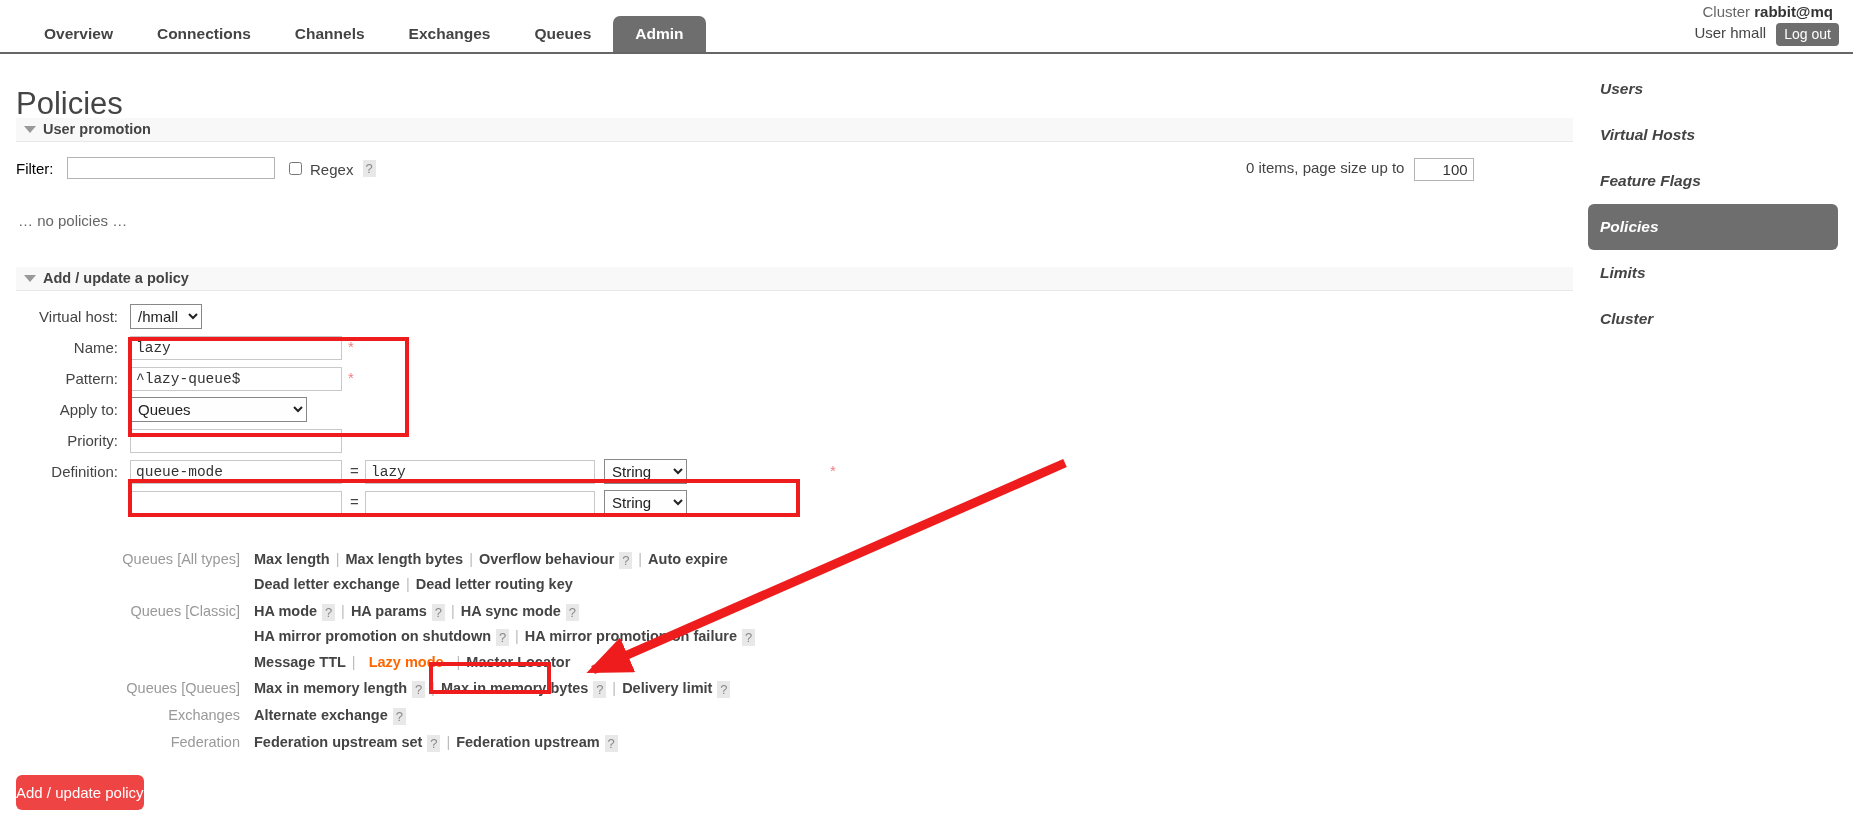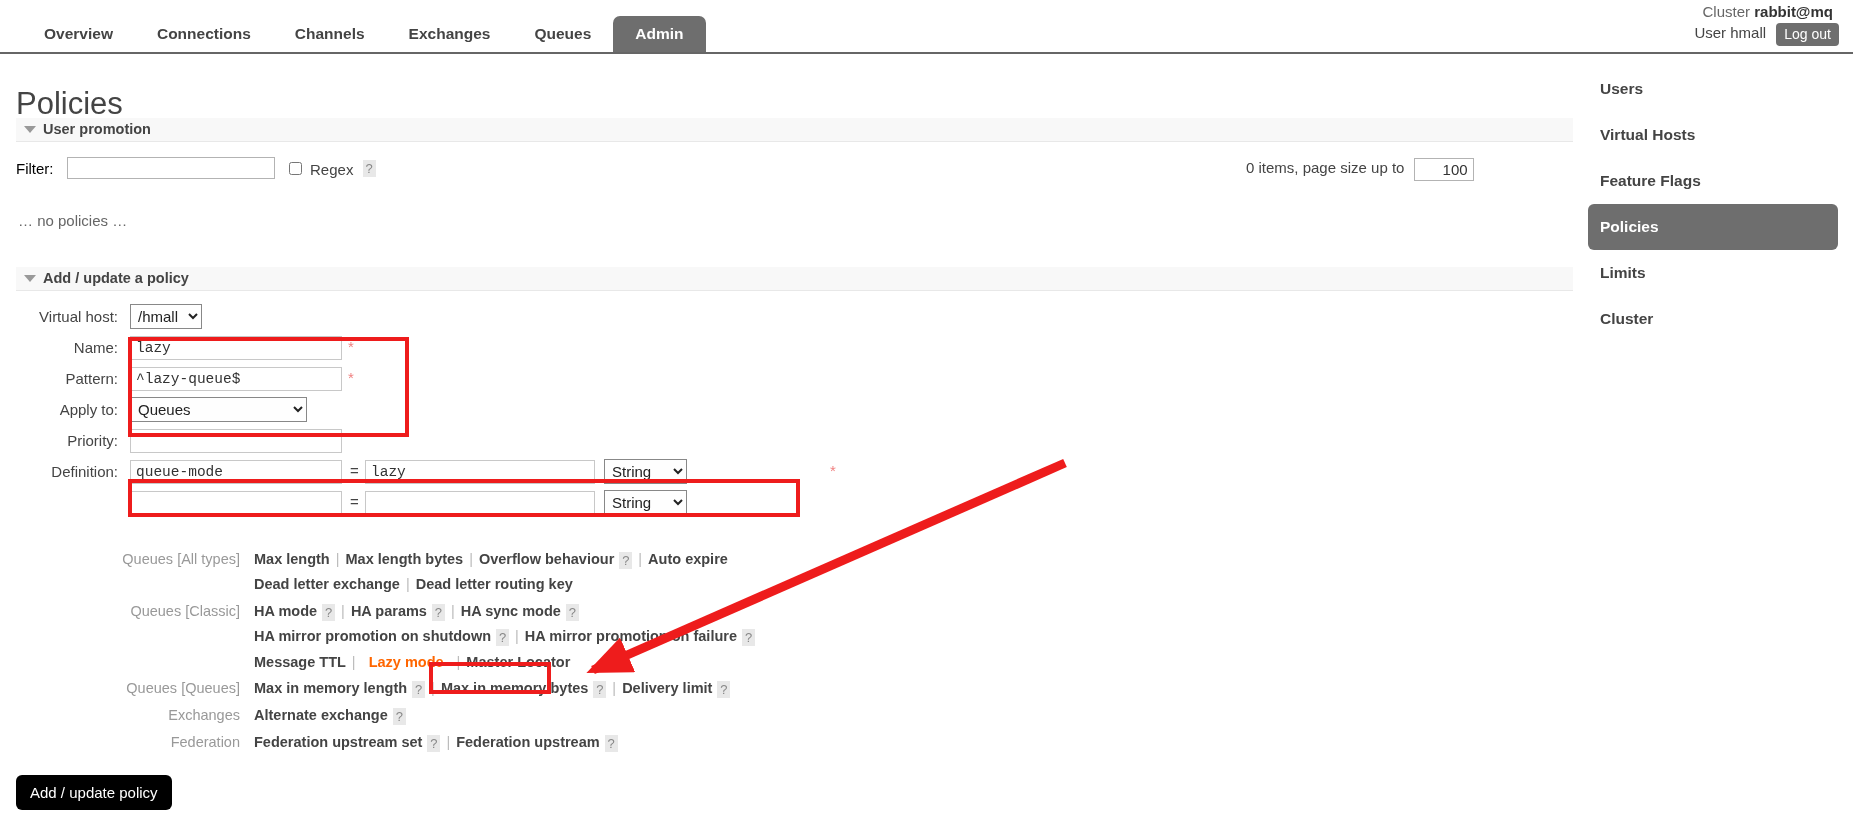--- a/index.html
+++ b/index.html
@@ -337,25 +337,25 @@
     display: inline-block;
     position: relative;
     padding: 1px 7px;
   }
 
   
   #submit-btn {
     position: absolute;
     left: 16px;
     top: 775px;
-    background: #000000;
+    background: #ef4444;
     color: #ffffff;
     border: none;
     border-radius: 6px;
-    padding: 9px 14px;
+    padding: 9px 0;
     font-size: 15px;
     font-family: "Liberation Sans", sans-serif;
     cursor: pointer;
   }
 
   
   #sidebar {
     position: absolute;
     left: 1588px;
     top: 66px;
@@ -365,20 +365,21 @@
     height: 46px;
     line-height: 46px;
     padding-left: 12px;
     font-weight: bold;
     font-size: 15.5px;
     color: #444444;
     cursor: pointer;
     border-radius: 6px;
     box-sizing: border-box;
     width: 250px;
+    font-style: italic;
   }
   .side-item.active {
     background: #6e6e6e;
     color: #ffffff;
   }
 
   
   .anno-box {
     position: absolute;
     border: 4px solid #ee1c1c;

